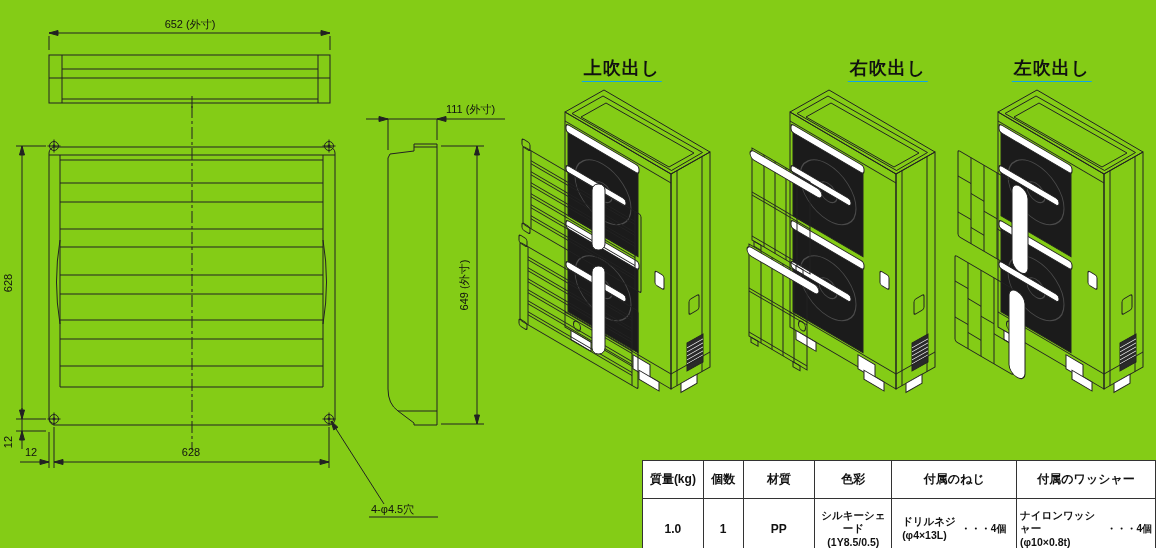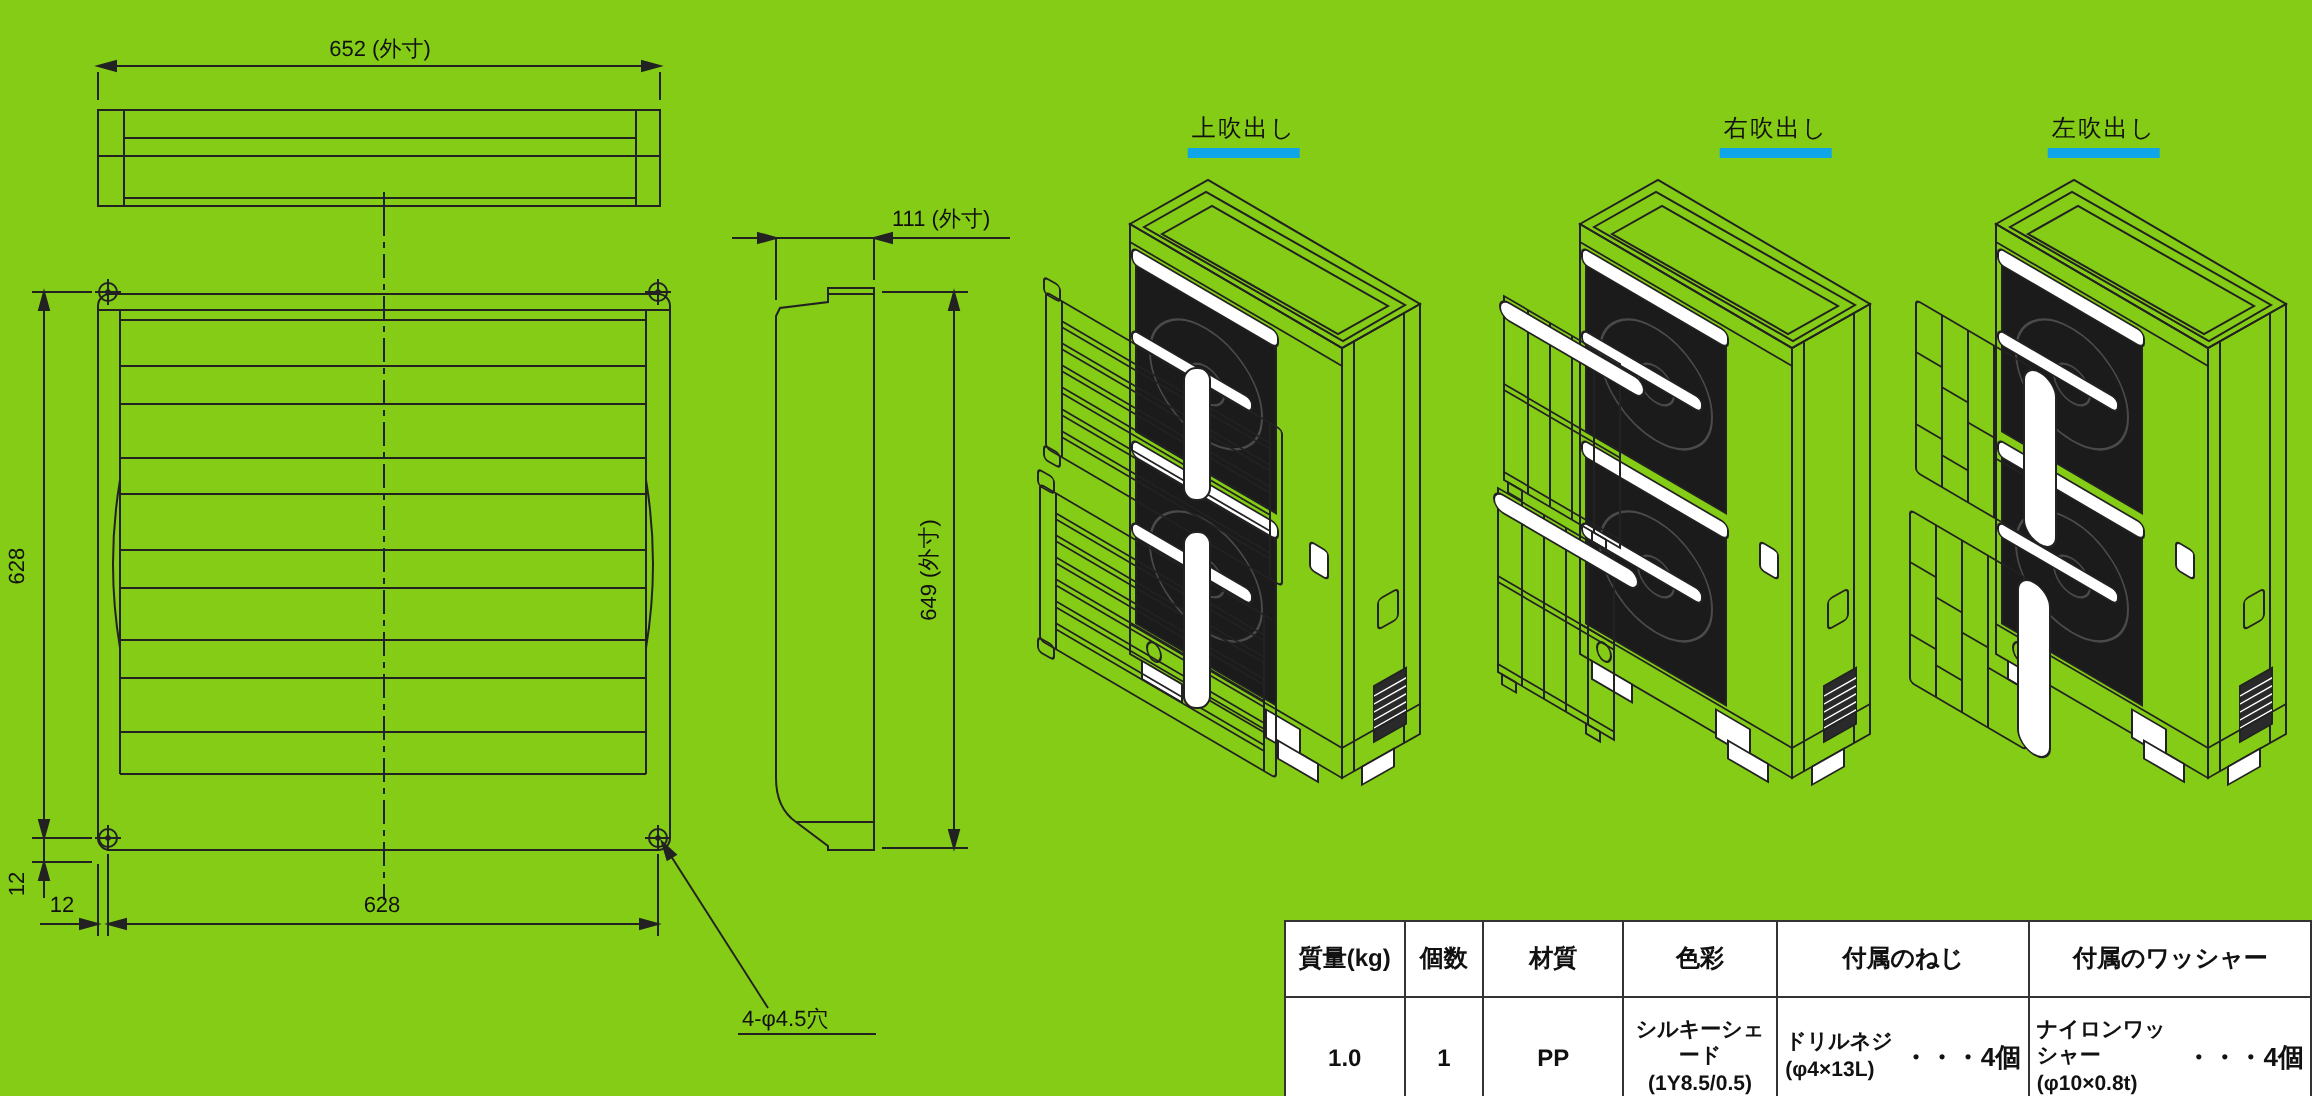--- a/index.html
+++ b/index.html
@@ -3,38 +3,38 @@
 <meta charset="utf-8">
 <style>
   html,body{margin:0;padding:0;background:#fff;}
   #canvas{
     position:relative;width:1156px;height:548px;background:#84cc16;overflow:hidden;
     font-family:"Liberation Sans","DejaVu Sans",sans-serif;color:#111;
   }
   svg{position:absolute;left:0;top:0;}
   svg text{font-family:"Liberation Sans","DejaVu Sans",sans-serif;font-size:11px;fill:#111;stroke:none;}
   .view-label{
-    position:absolute;transform:translateX(-50%);font-size:12px;color:#111;
-    border-bottom:5px solid #0ea5e9;padding:0 2px 1px 2px;white-space:nowrap;letter-spacing:1px;
+    position:absolute;transform:translateX(-50%);font-size:18px;color:#111;
+    border-bottom:1px solid #0ea5e9;padding:0 2px 1px 2px;white-space:nowrap;letter-spacing:1px;font-weight:bold;
   }
   table.spec{
     position:absolute;left:642px;top:460px;border-collapse:collapse;table-layout:fixed;
     font-size:12px;color:#111;background:#fff;
   }
   table.spec th,table.spec td{
     border:1.5px solid #333;text-align:center;vertical-align:middle;padding:4px 3px;
     font-weight:bold;line-height:1.25;
   }
   table.spec th{height:29px;}
   table.spec td{height:52px;}
   .w1{width:60px}.w2{width:37px}.w3{width:74px}.w4{width:74px}.w5{width:122px}.w6{width:138px}
   .two-line{font-size:10.5px;line-height:1.3;}
   .qty-cell{display:flex;align-items:center;justify-content:center;gap:5px;}
   .qty-cell .nm{font-size:10.5px;line-height:1.3;text-align:left;}
-  .qty-cell .ct{font-size:13px;white-space:nowrap;}
+  .qty-cell .ct{font-size:10px;white-space:nowrap;}
 </style>
 </head>
 <body>
 
 <div id="canvas">
 
 <svg width="1156" height="548" viewBox="0 0 1156 548">
   <defs>
 
     <g id="scr">

